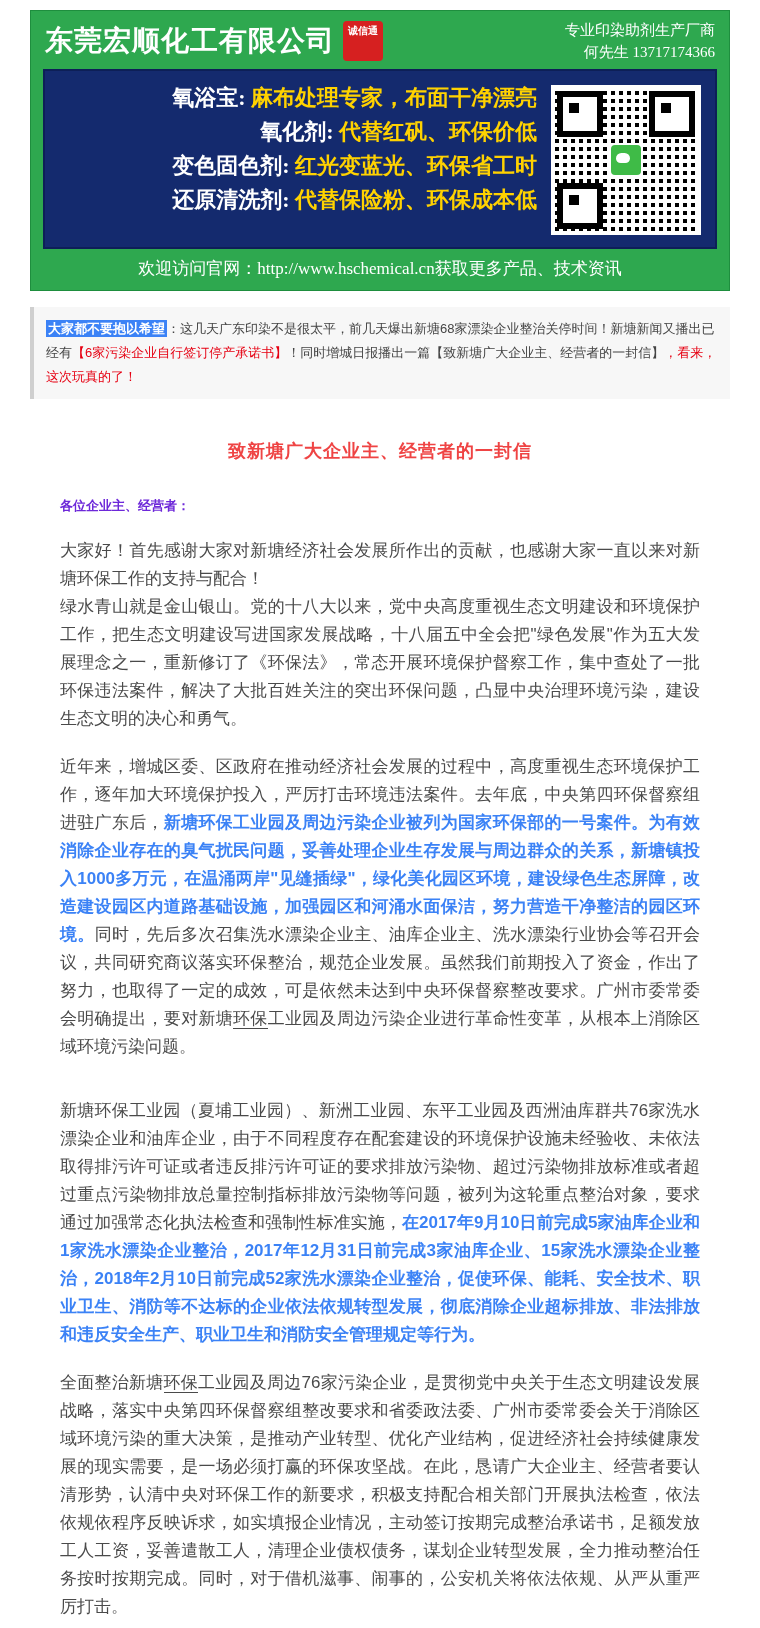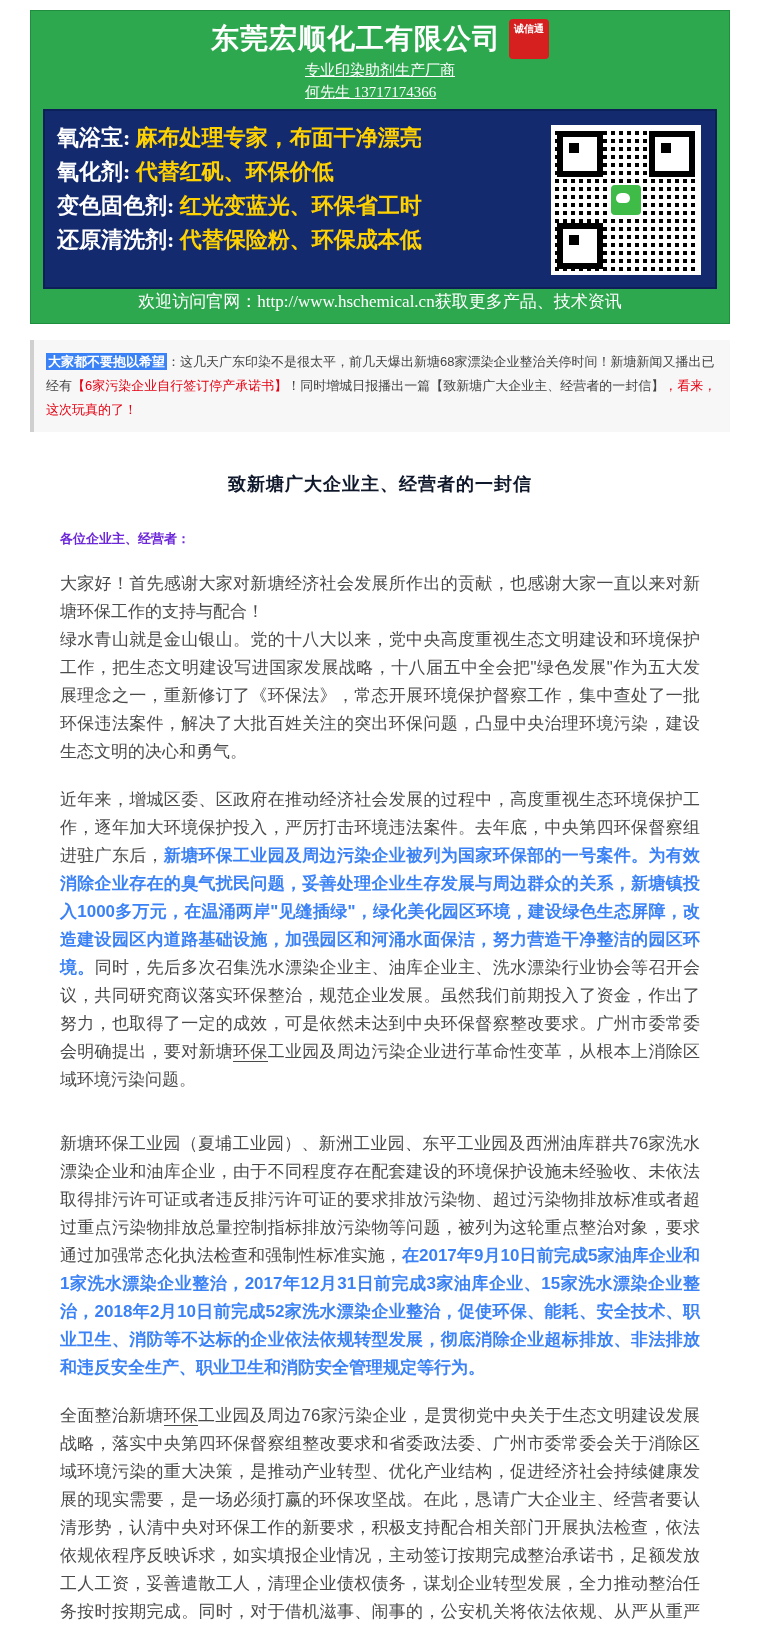--- a/index.html
+++ b/index.html
@@ -26,21 +26,20 @@
     border: 1px solid #1e8e3e;
     box-sizing: border-box;
     padding: 6px 8px 8px 8px;
     position: relative;
   }
   .ad-top {
     display: flex;
     align-items: center;
     justify-content: space-between;
     padding: 2px 6px 6px 6px;
-    flex-direction: column;
   }
   .ad-company {
     font-family: "Liberation Serif", serif;
     font-weight: bold;
     font-size: 28px;
     color: #ffffff;
     letter-spacing: 1px;
     white-space: nowrap;
   }
   .ad-badge {
@@ -51,35 +50,36 @@
     font-size: 10px;
     line-height: 11px;
     text-align: center;
     border-radius: 4px;
     padding: 4px 2px;
     box-sizing: border-box;
     margin-left: 8px;
     font-weight: bold;
   }
   .ad-contact {
+    text-align: right;
     color: #ffffff;
     font-family: "Liberation Serif", serif;
     font-size: 15px;
     line-height: 22px;
     white-space: nowrap;
-    text-decoration: underline;
   }
   .ad-body {
     background: #142a6e;
     border: 2px solid #0d1f57;
     margin: 0 4px;
     padding: 10px 12px;
     position: relative;
     min-height: 180px;
     box-sizing: border-box;
+    text-align: right;
   }
   .ad-lines {
     width: 480px;
   }
   .ad-line {
     font-family: "Liberation Serif", serif;
     font-weight: bold;
     font-size: 22px;
     line-height: 34px;
     color: #ffffff;
@@ -142,21 +142,21 @@
     left: 5px; top: 8px;
     width: 14px; height: 10px;
     background: #fff;
     border-radius: 7px 7px 6px 6px;
   }
   .ad-foot {
     color: #ffffff;
     text-align: center;
     font-family: "Liberation Serif", serif;
     font-size: 17px;
-    padding: 1px 0 2px 0;
+    padding: 8px 0 2px 0;
   }
 
   
   .notice {
     width: 700px;
     margin: 16px auto 0 auto;
     background: #f7f7f7;
     border-left: 4px solid #cfcfcf;
     box-sizing: border-box;
     padding: 10px 12px;
@@ -176,21 +176,21 @@
   }
 
   
   .letter {
     width: 700px;
     margin: 0 auto;
     padding: 34px 30px 30px 30px;
     box-sizing: border-box;
   }
   .letter h1 {
-    color: #0f172a;
+    color: #ef4444;
     font-size: 18px;
     text-align: center;
     margin: 6px 0 34px 0;
     font-weight: bold;
     letter-spacing: 1px;
   }
   .salutation {
     font-size: 13px;
     font-weight: bold;
     color: #6d28d9;

